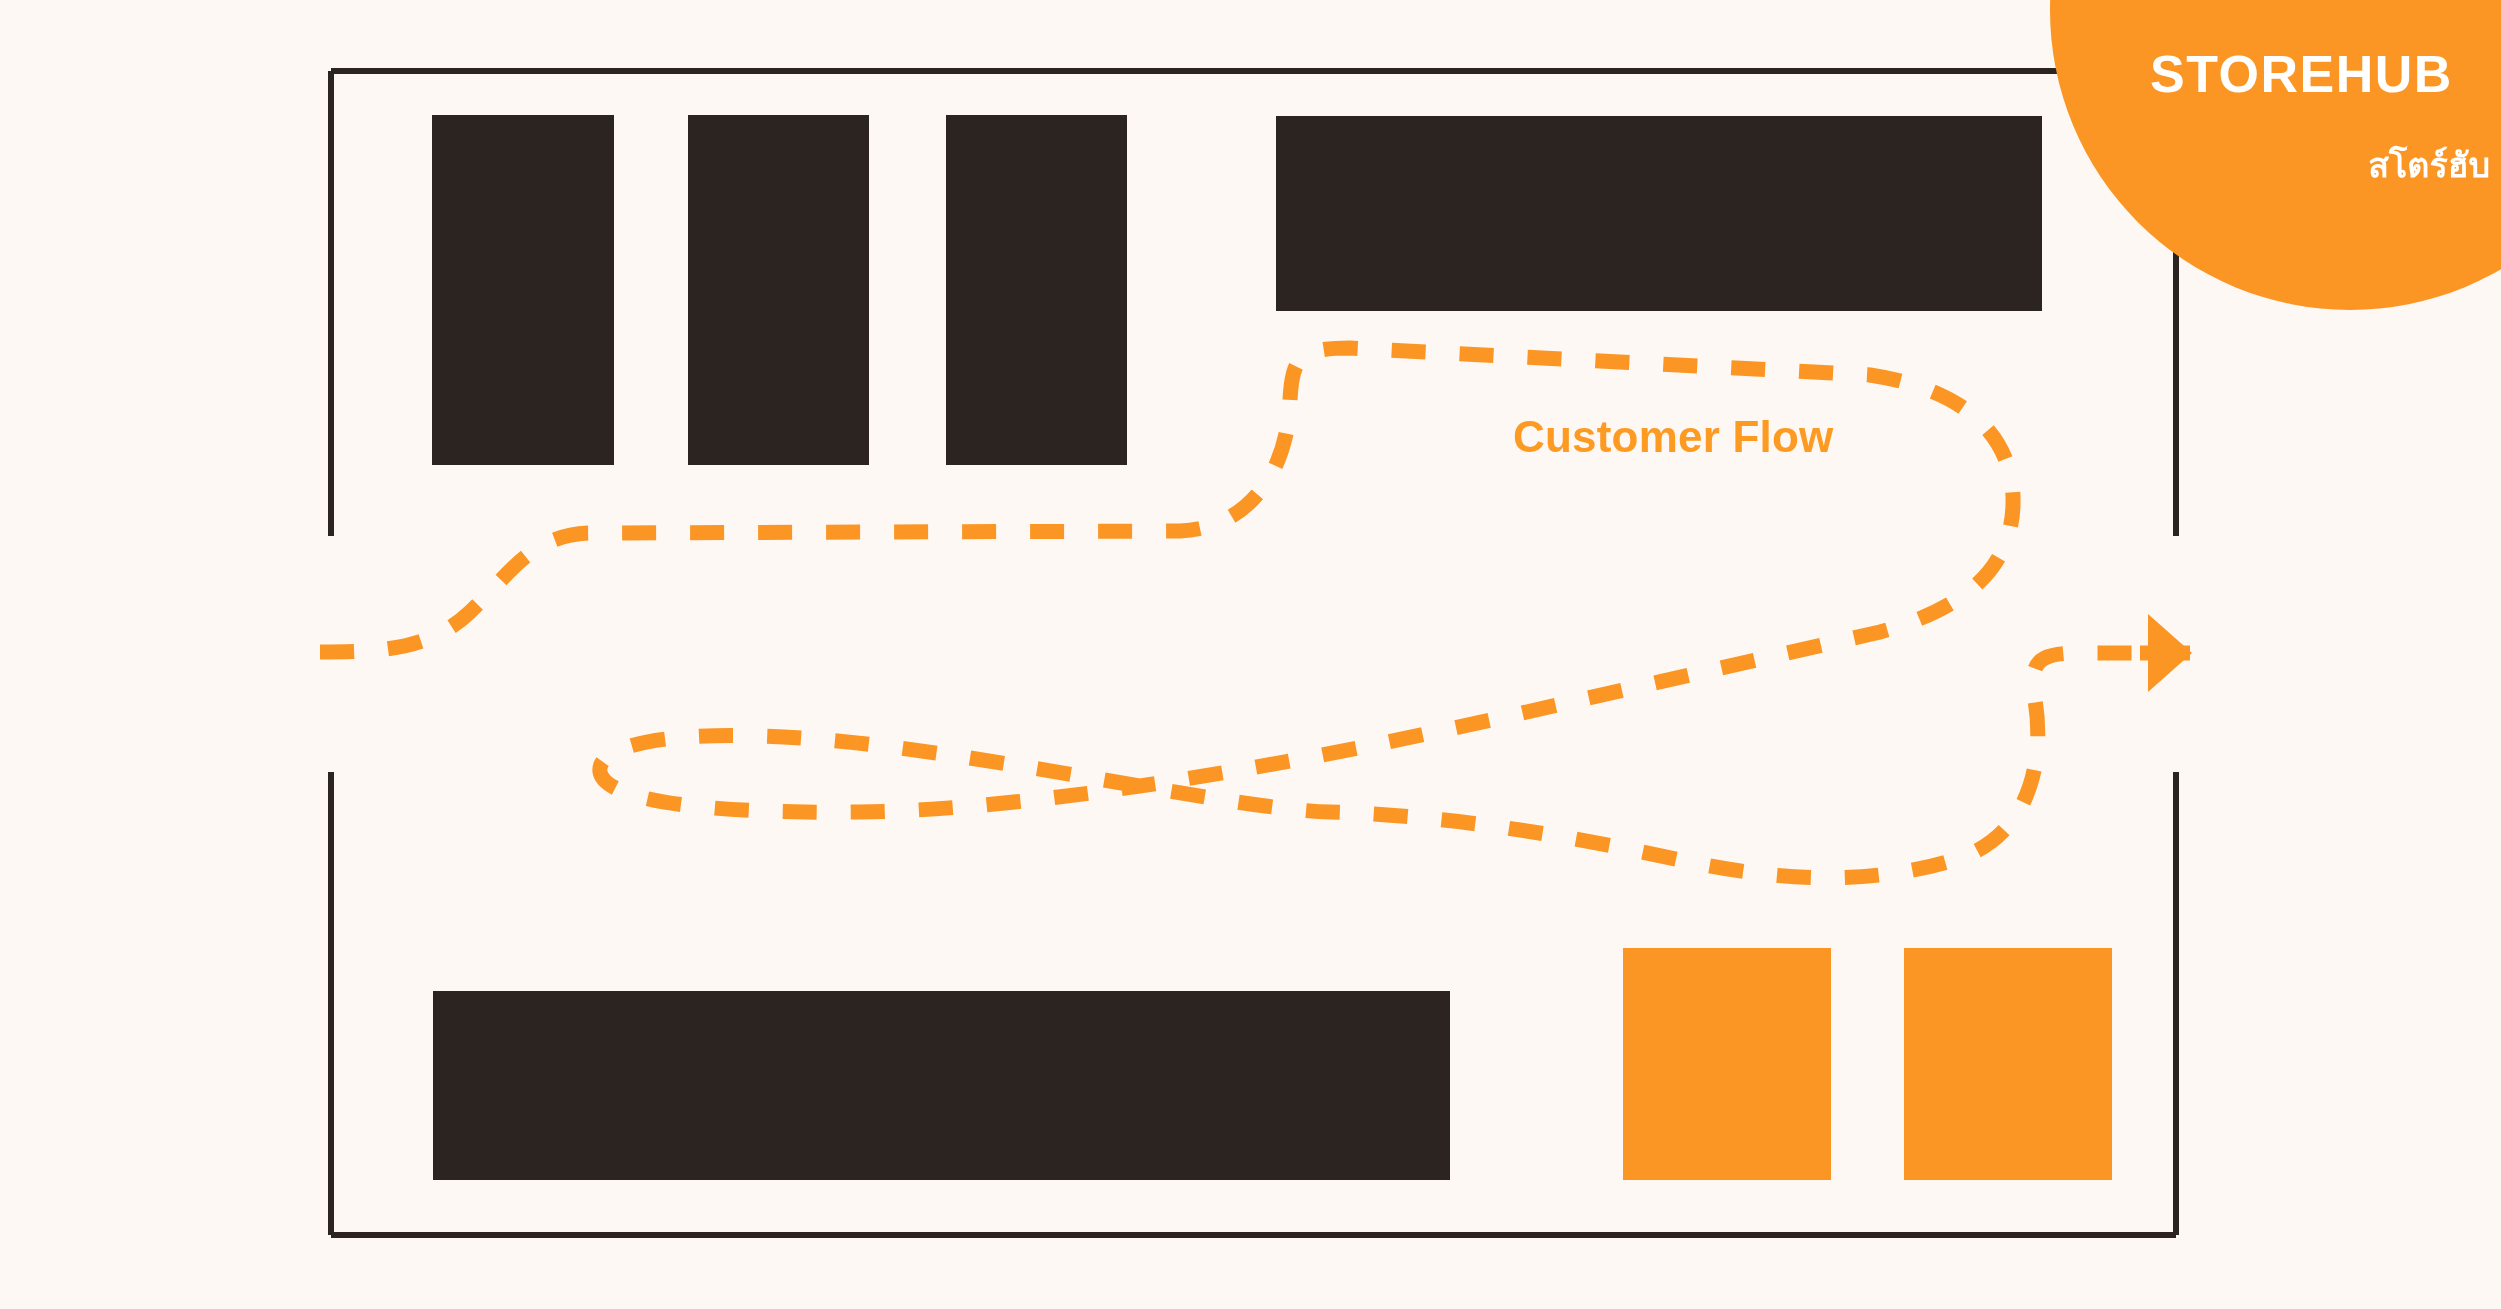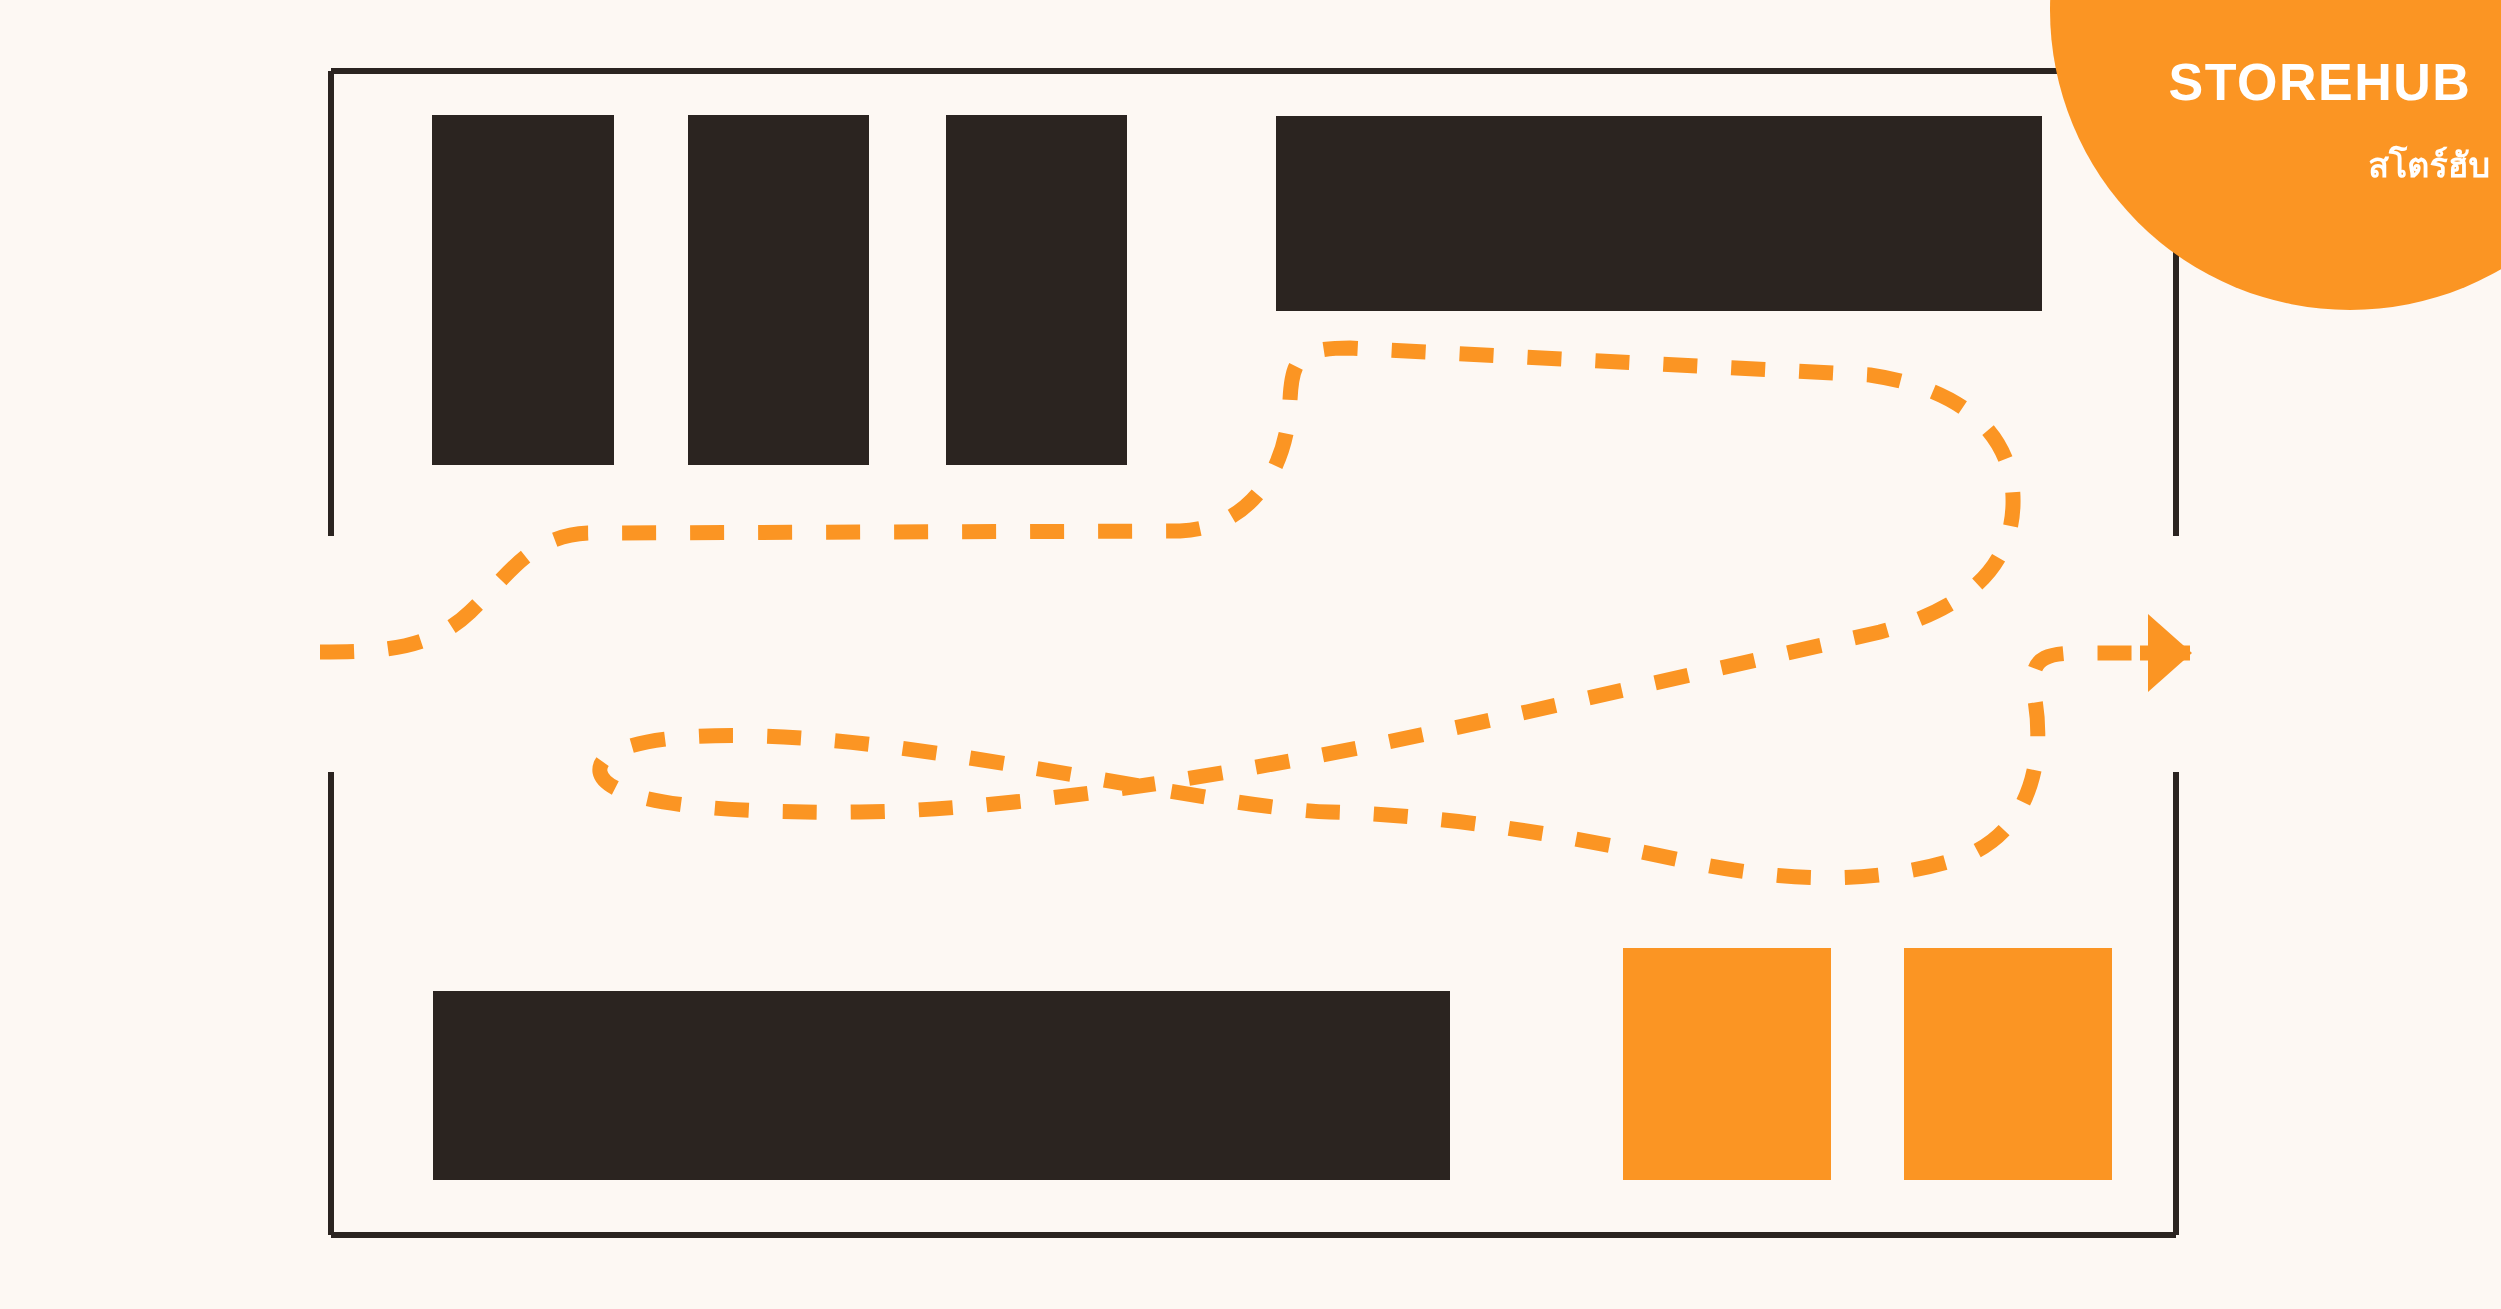--- a/index.html
+++ b/index.html
@@ -39,27 +39,25 @@
     width: 600px;
     height: 600px;
     border-radius: 50%;
     background: #FB9523;
   }
   #brand-wordmark {
     position: absolute;
     left: 2150px;
     top: 48px;
     width: 340px;
-    text-align: center;
     color: #FFFFFF;
     font-size: 52px;
     font-weight: bold;
     letter-spacing: 1.5px;
     line-height: 1;
-    margin-top: 8px;
   }
   #brand-sub {
     position: absolute;
     left: 2150px;
     top: 148px;
     width: 340px;
     text-align: right;
     color: #FFFFFF;
     font-size: 34px;
     font-weight: bold;
@@ -116,18 +114,19 @@
                C 1790 884 1880 884 1960 858
                C 2030 834 2045 760 2035 700
                C 2028 660 2040 653 2080 653
                L 2155 653" fill="none" stroke="#FB9523" stroke-width="15" stroke-linecap="butt" stroke-dasharray="34 34"></path>
 
       <path d="M 2140 653 L 2190 653" fill="none" stroke="#FB9523" stroke-width="15"></path>
       <path d="M 2148 614 L 2192 653 L 2148 692 Z" fill="#FB9523"></path>
     </g>
   </svg>
 
+  <div class="flow-label" style="left:1513px; top:412px;">Customer Flow</div>
 
   <div id="brand-badge"></div>
   <div id="brand-wordmark">STOREHUB</div>
   <div id="brand-sub">สโตร์ฮับ</div>
 
 </div>
 
 </body></html>

